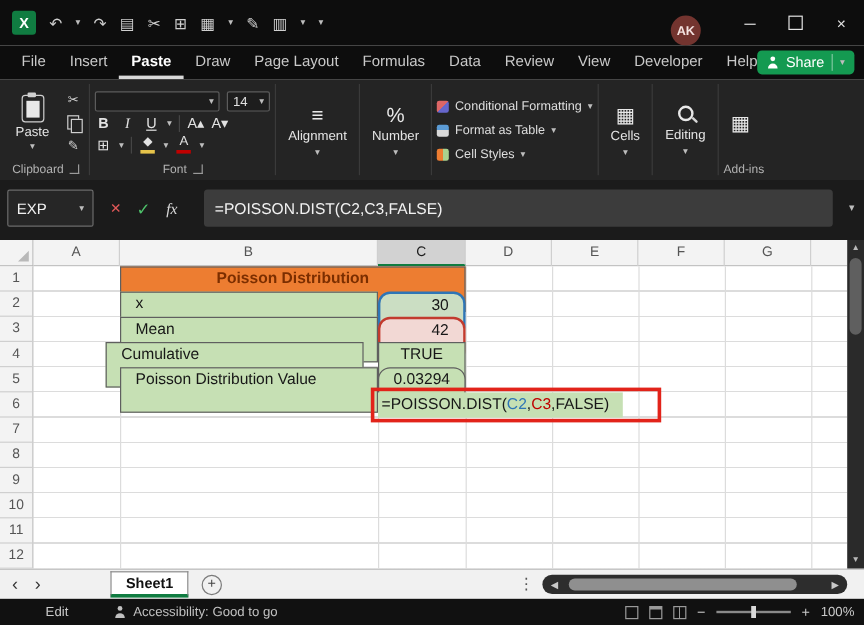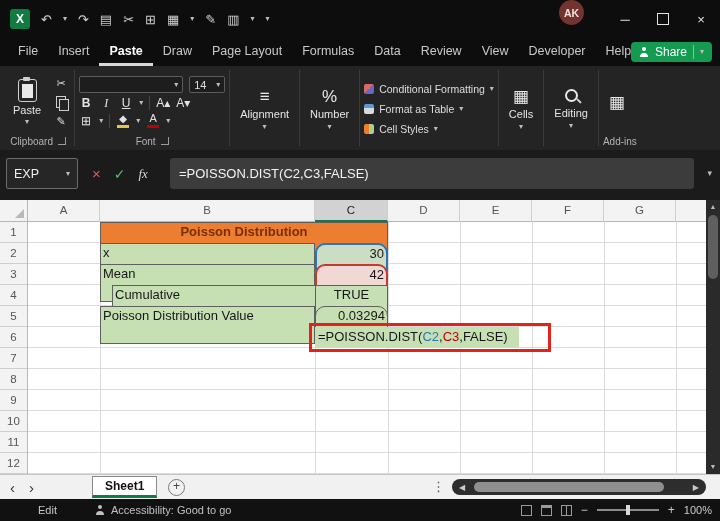--- a/index.html
+++ b/index.html
@@ -11,21 +11,21 @@
             display:flex;align-items:center;}
   .qat{display:flex;align-items:center;gap:11px;padding-left:10px;font-size:13px;}
   .xlogo{width:20px;height:20px;background:#107C41;border-radius:3px;color:#fff;font-weight:bold;
          font-size:12px;display:flex;align-items:center;justify-content:center;}
   .qicon{color:#cfcfcf;font-size:13px;line-height:1;cursor:default;}
   .caret{font-size:8px;color:#bdbdbd;line-height:1;}
   .tb-search{position:absolute;left:476px;top:0;height:38px;display:flex;align-items:center;gap:9px;color:#e3e3e3;font-size:12px;}
   .magicon{position:relative;width:9px;height:9px;border:2px solid #d6d6d6;border-radius:50%;display:inline-block;}
   .magicon::after{content:'';position:absolute;width:6px;height:2px;background:#d6d6d6;
                   transform:rotate(45deg);right:-6px;bottom:-2px;border-radius:1px;}
-  .tb-right{position:absolute;right:0;top:0;height:38px;display:flex;align-items:flex-start;}
+  .tb-right{position:absolute;right:0;top:0;height:38px;display:flex;align-items:flex-end;}
   .avatar{width:25px;height:25px;border-radius:50%;background:#73342f;color:#f4e2e0;font-size:10.5px;
           font-weight:bold;display:flex;align-items:center;justify-content:center;margin-right:22px;}
   .winbtn{width:38px;height:38px;display:flex;align-items:center;justify-content:center;color:#e3e3e3;font-size:13px;}
   .maxsq{width:10px;height:10px;border:1px solid #e3e3e3;display:inline-block;}
 
   
   .menubar{position:absolute;top:38px;left:0;right:0;height:28px;background:#0d0d0d;display:flex;align-items:stretch;padding-left:8px;}
   .mtab{display:flex;align-items:center;padding:0 10px;color:#c9c9c9;font-size:12.5px;box-sizing:border-box;border-bottom:3px solid transparent;}
   .mtab.active{color:#ffffff;font-weight:bold;border-bottom:3px solid #d8d8d8;}
   .sharebtn{position:absolute;right:8px;top:4px;height:20px;background:#149a51;border-radius:4px;color:#fff;
@@ -85,21 +85,21 @@
   .colheaders{position:absolute;left:28px;top:0;width:678px;height:22px;background:#f3f3f3;border-bottom:1px solid #b7b7b7;box-sizing:border-box;}
   .ch{position:absolute;top:0;height:22px;line-height:21px;text-align:center;font-size:11.5px;color:#555;
       border-right:1px solid #cfcfcf;box-sizing:border-box;}
   .ch.sel{background:#d2d2d2;border-bottom:2px solid #107C41;color:#1d1d1d;}
   .rowheaders{position:absolute;left:0;top:22px;width:28px;height:252px;background:#f3f3f3;border-right:1px solid #b7b7b7;box-sizing:border-box;}
   .rh{height:21px;line-height:20px;text-align:center;font-size:11.5px;color:#555;border-bottom:1px solid #cfcfcf;box-sizing:border-box;}
   .rows{position:absolute;left:28px;top:22px;width:678px;height:252px;
         background:repeating-linear-gradient(to bottom,#ffffff 0 20px,#dcdcdc 20px 21px);}
   .vline{position:absolute;top:0;bottom:0;width:1px;background:#dcdcdc;}
   .tcell{position:absolute;height:38px;box-sizing:border-box;border:1px solid #5f5f5f;font-size:13px;
-         line-height:18px;padding:0 2px;color:#171717;background:#C6E0B4;}
+         line-height:18px;padding:0 12px;color:#171717;background:#C6E0B4;}
   .tval{text-align:right;border-radius:10px;}
   .tctr{text-align:center;}
   .title-cell{background:#ED7D31;color:#7b2e00;font-weight:bold;text-align:center;font-size:13px;}
   .refblue{border:2px solid #2E75B6;background:#cbdec3;}
   .refred{border:2px solid #c23b2e;background:#f2d8d4;}
   .fcell{position:absolute;height:21px;background:#C6E0B4;font-size:13px;line-height:20px;padding-left:3px;
          box-sizing:border-box;white-space:nowrap;color:#171717;}
   .fc-blue{color:#2E75B6;}
   .fc-red{color:#C00000;}
   .redbox{position:absolute;border:3px solid #e2231a;box-sizing:border-box;pointer-events:none;}
@@ -395,21 +395,21 @@
       <div class="vline" style="left:648px"></div>
 
       <div class="tcell title-cell" style="left:72px;top:0;width:288px">Poisson Distribution</div>
 
       <div class="tcell" style="left:72px;top:21px;width:215px">x</div>
       <div class="tcell tval refblue" style="left:287px;top:21px;width:73px">30</div>
 
       <div class="tcell" style="left:72px;top:42px;width:215px">Mean</div>
       <div class="tcell tval refred" style="left:287px;top:42px;width:73px">42</div>
 
-      <div class="tcell" style="left:84px;top:63px;width:215px">Cumulative</div>
+      <div class="tcell" style="left:60px;top:63px;width:215px">Cumulative</div>
       <div class="tcell tctr" style="left:287px;top:63px;width:73px">TRUE</div>
 
       <div class="tcell" style="left:72px;top:84px;width:215px">Poisson Distribution Value</div>
       <div class="tcell tval" style="left:287px;top:84px;width:73px">0.03294</div>
 
       <div class="fcell" style="left:287px;top:105px;width:204px">
         <span>=POISSON.DIST(</span><span class="fc-blue">C2</span><span>,</span><span class="fc-red">C3</span><span>,FALSE)</span>
       </div>
 
       <div class="redbox" style="left:281px;top:101px;width:242px;height:29px"></div>

